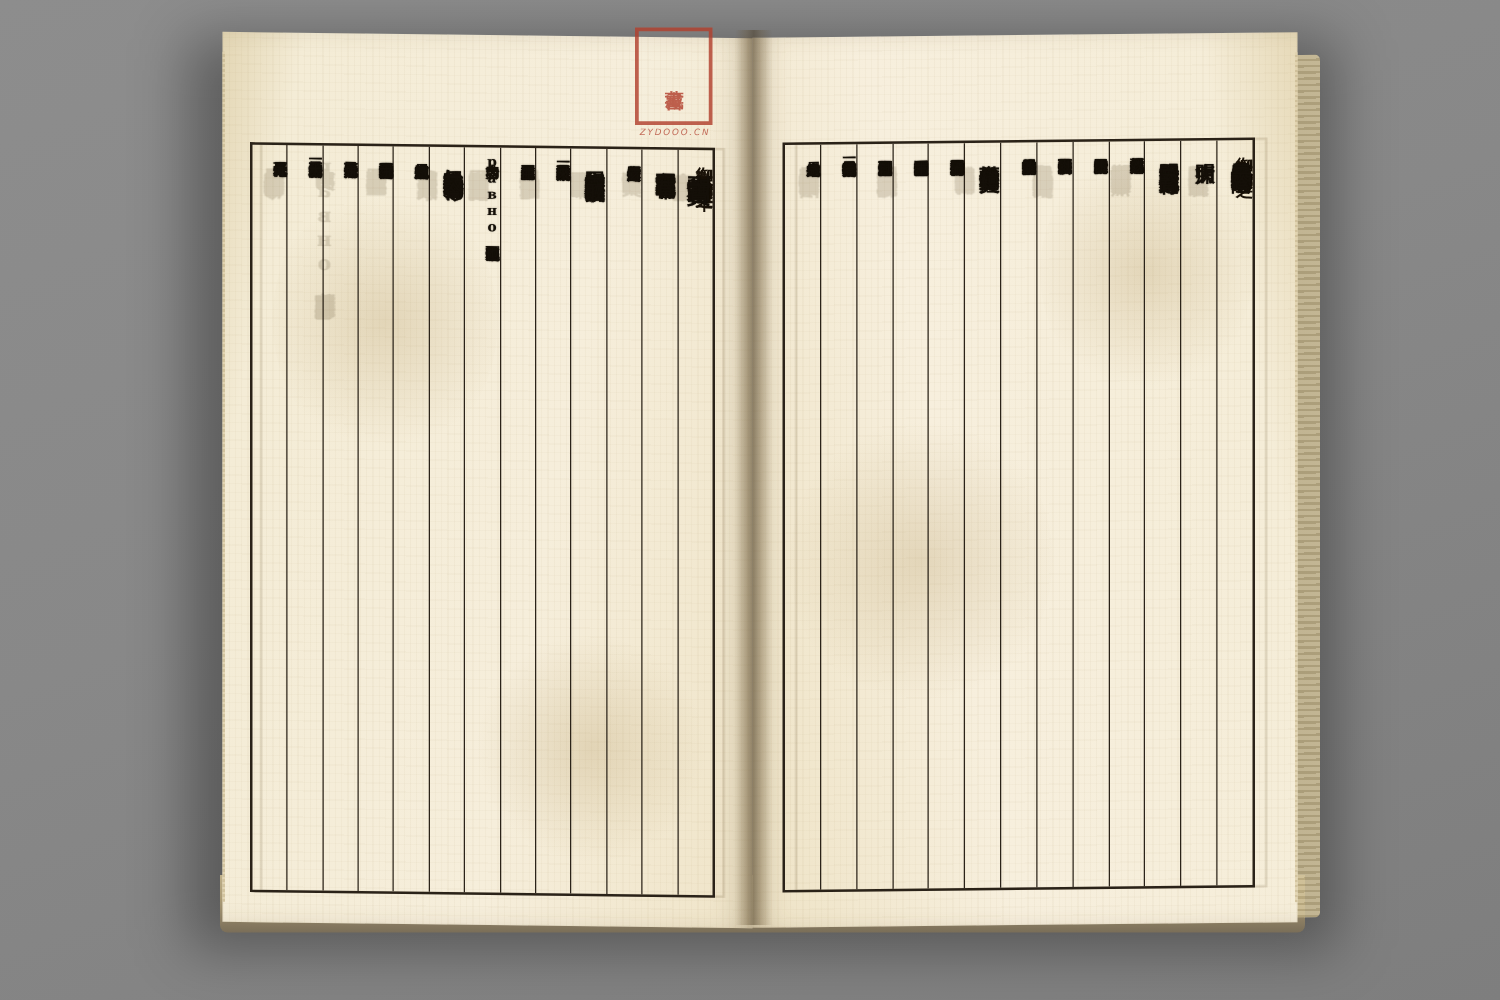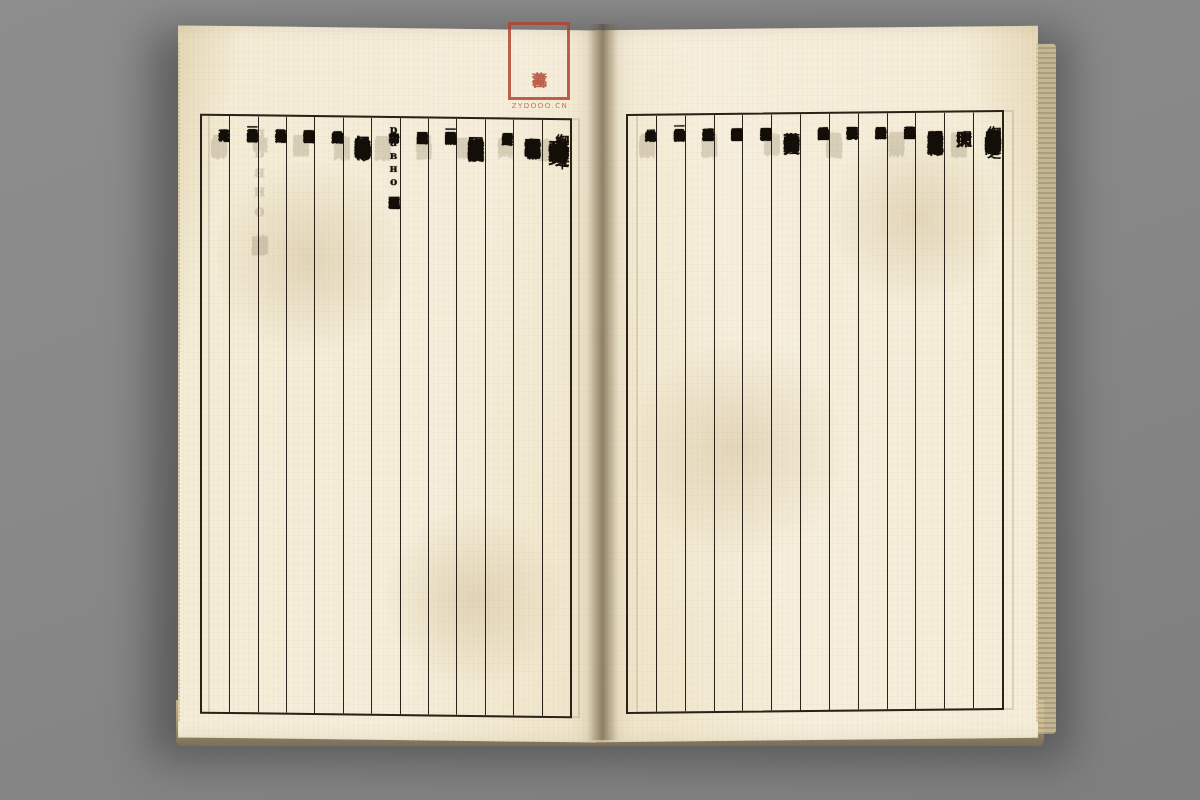--- a/index.html
+++ b/index.html
@@ -221,20 +221,21 @@
     position: absolute;
     left: 328px;
     top: 74px;
     width: 68px;
     text-align: center;
     color: #b2412f;
     font-family: "DejaVu Sans", sans-serif;
     font-size: 7px;
     letter-spacing: 1.5px;
     opacity: 0.75;
+    font-style: italic;
   }
 
   
   .block-edge {
     position: absolute;
     left: 176px;
     top: 700px;
     width: 868px;
     height: 46px;
     background: linear-gradient(180deg, #c9b98f 0%, #b5a379 40%, #7d7058 100%);

